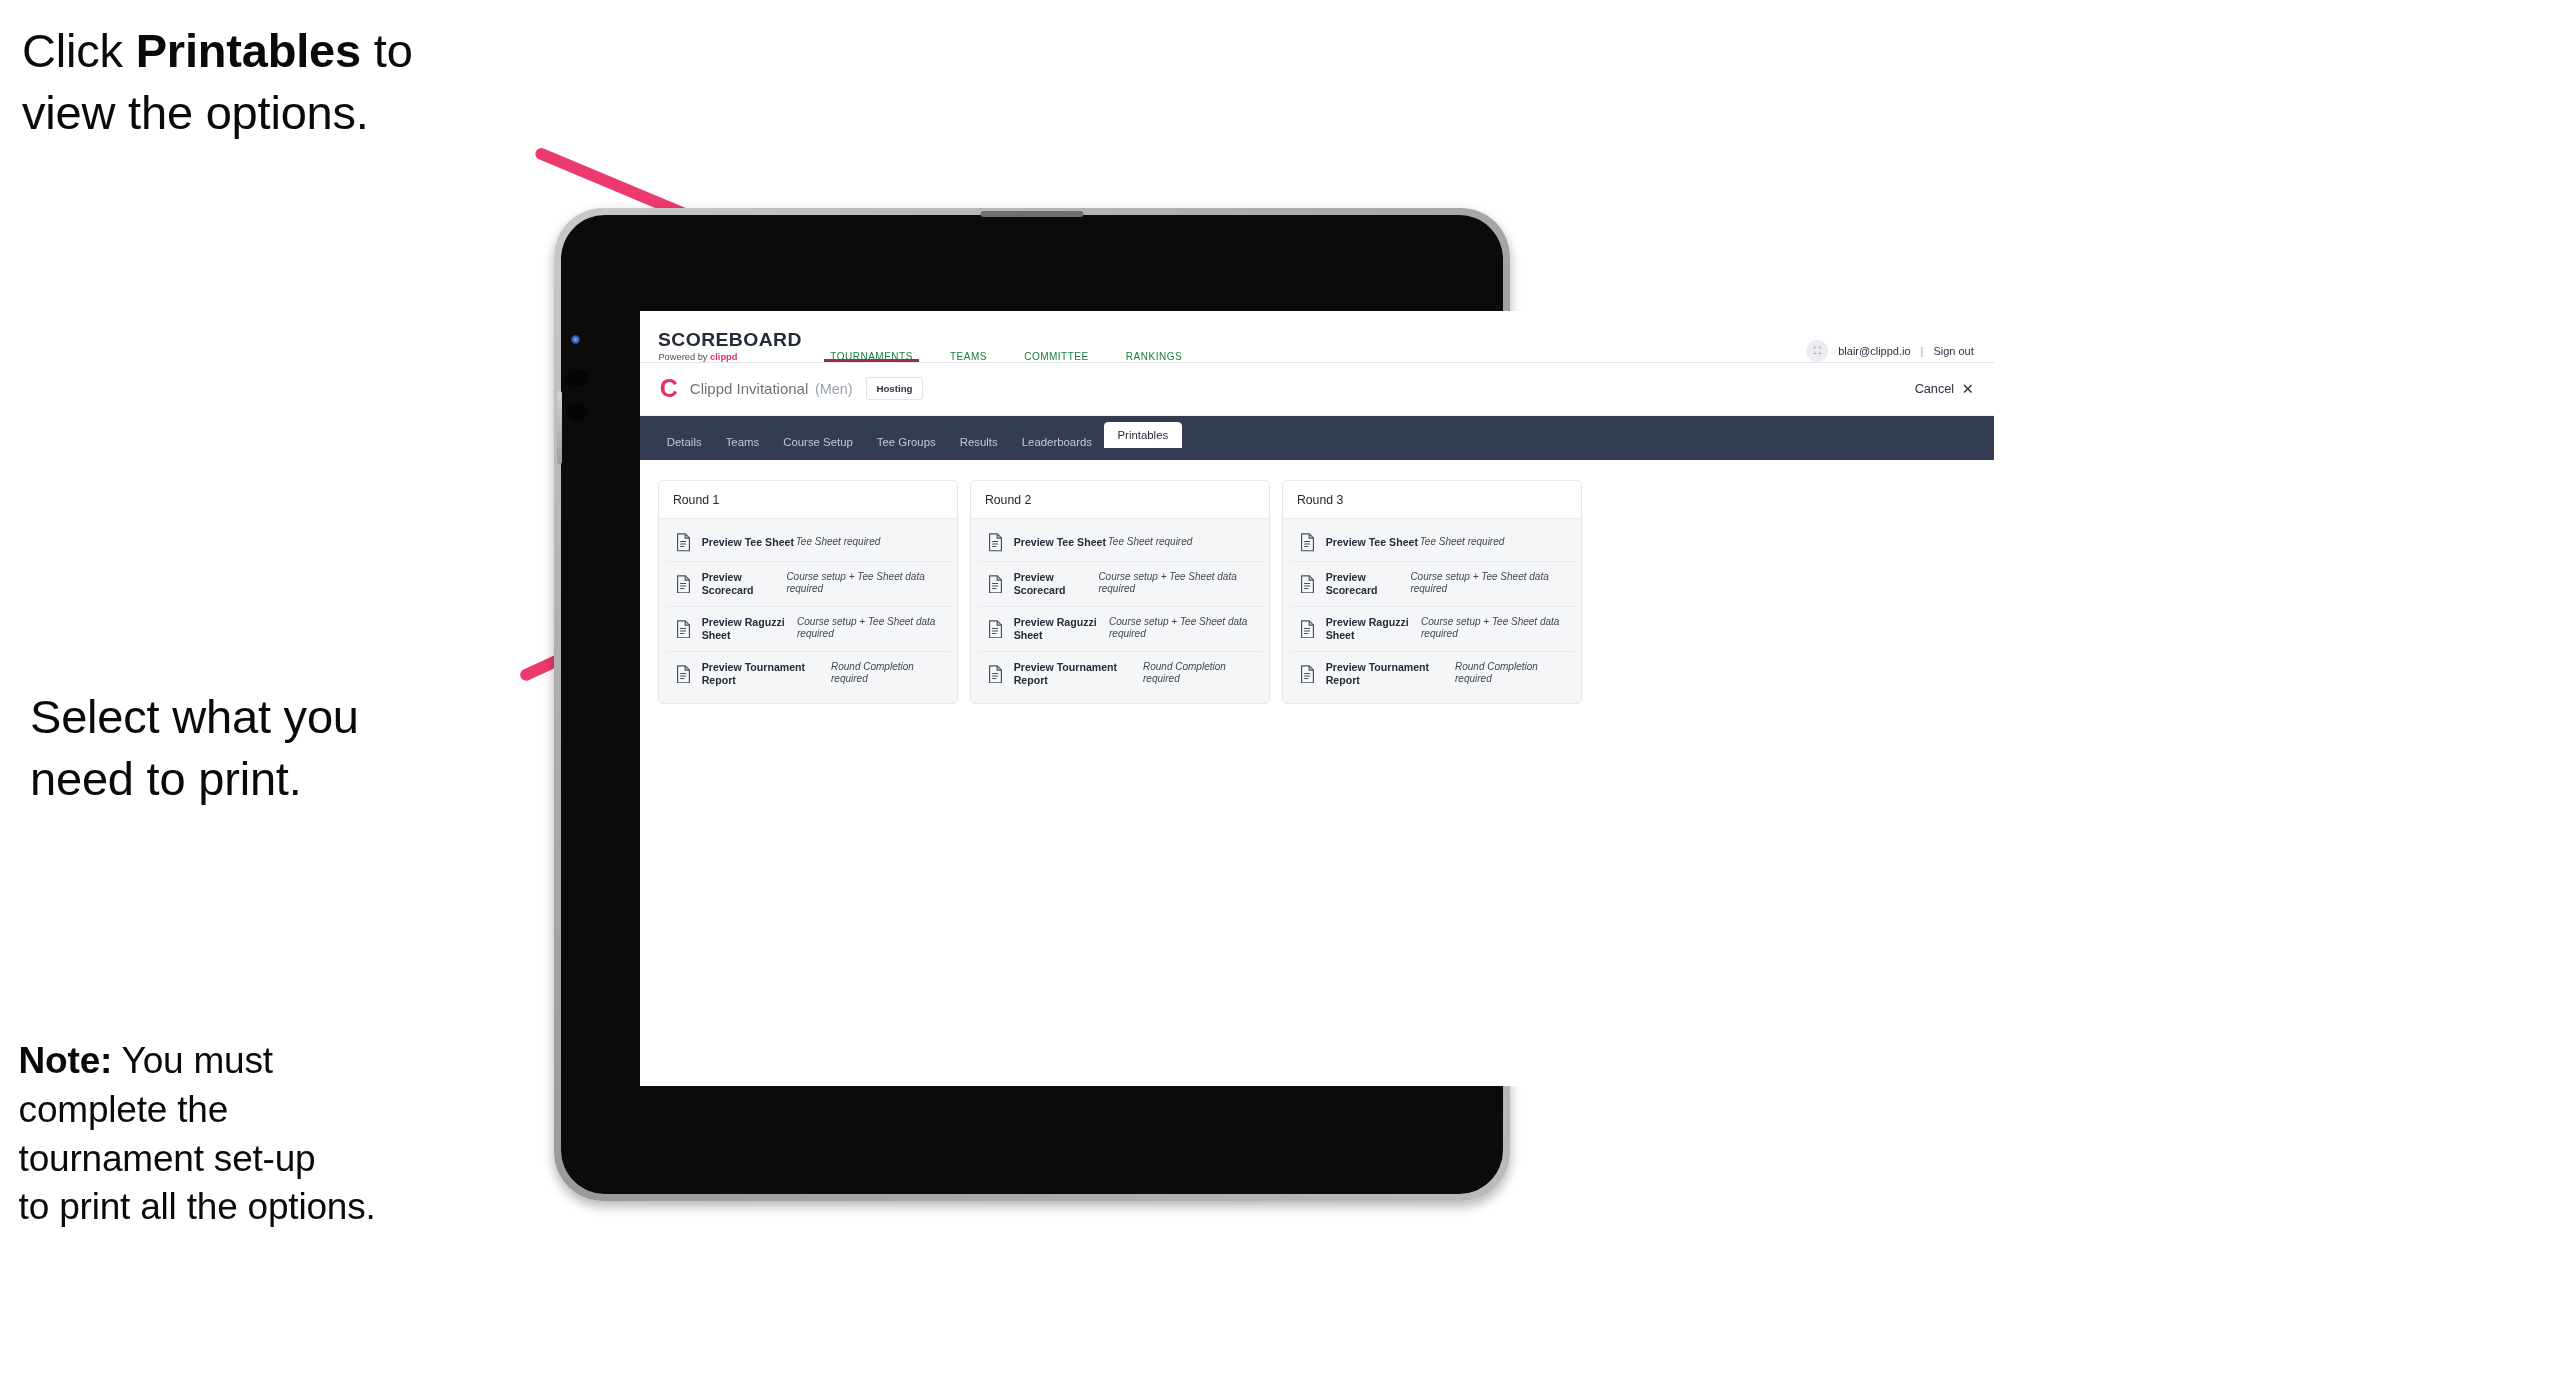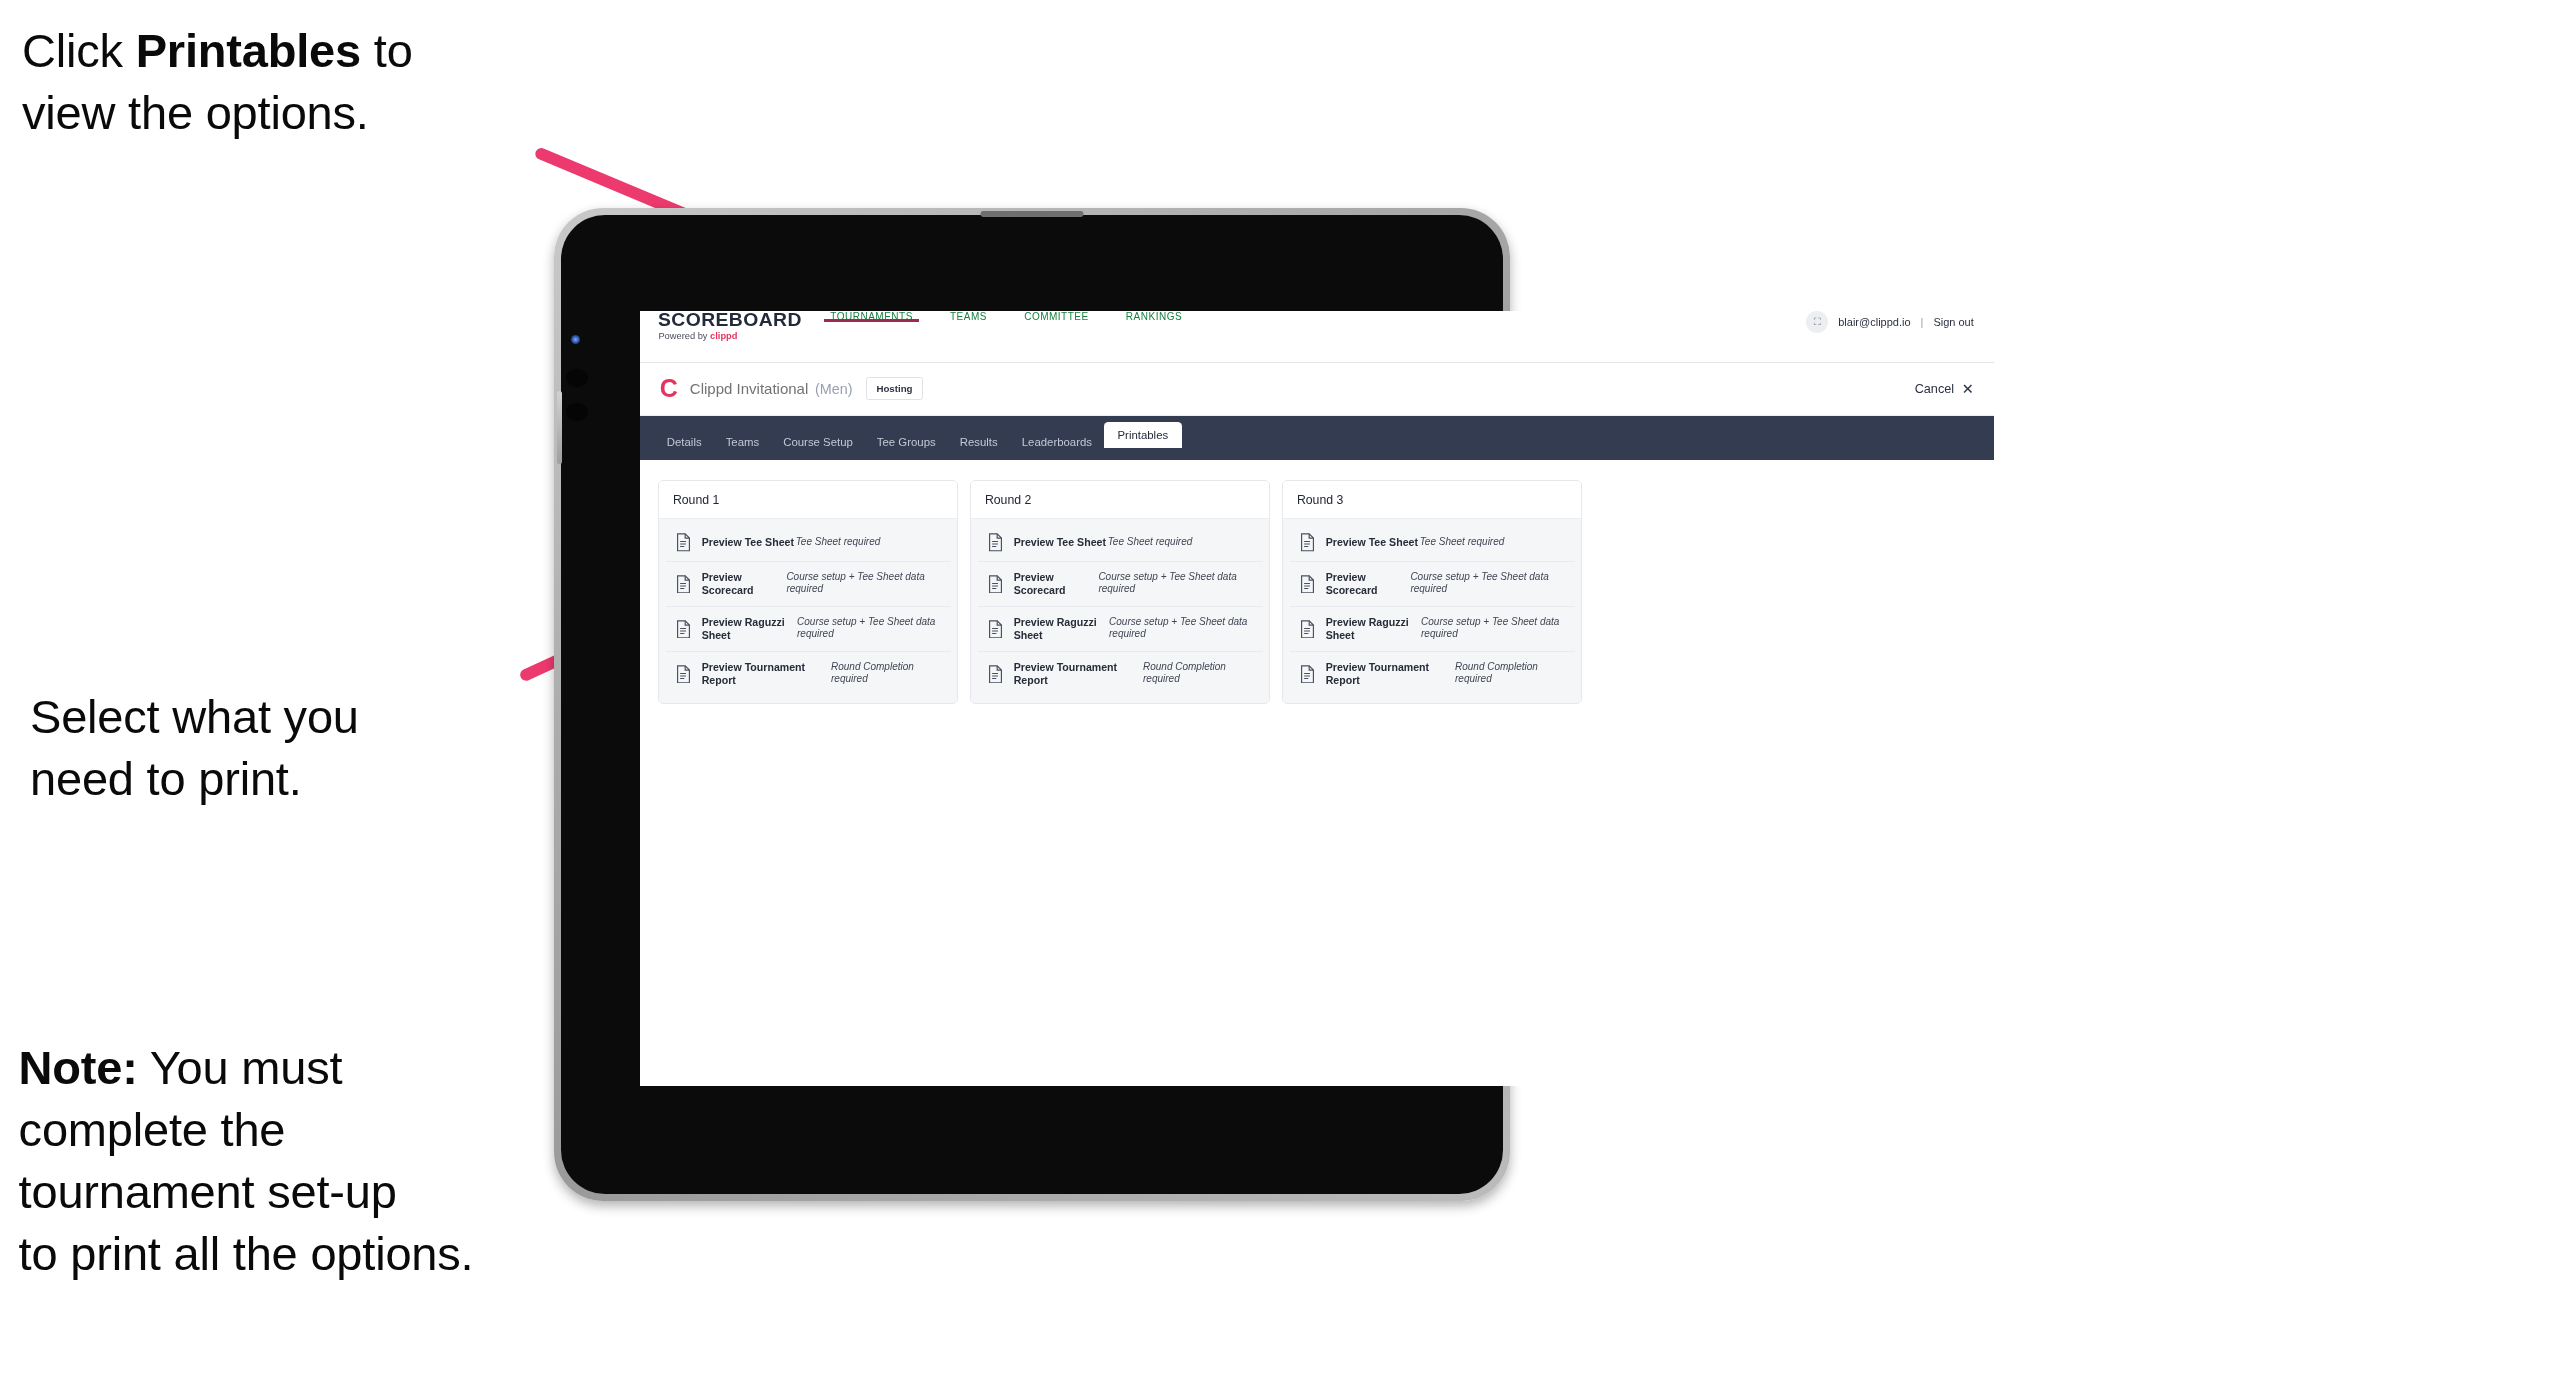--- a/index.html
+++ b/index.html
@@ -15,21 +15,21 @@
     color:#0a0a0a;
     font-family:"Liberation Sans", sans-serif;
     font-weight:400;
     line-height:1.32;
     white-space:pre-line;
     letter-spacing:-0.2px;
   }
   .annot b{font-weight:700;}
   #annot-1{left:22px;top:20px;font-size:47px;}
   #annot-2{left:30px;top:686px;font-size:47px;}
-  #annot-3{left:18.6px;top:1037px;font-size:47px;}
+  #annot-3{left:18.6px;top:1037px;font-size:37px;}
 
   
   .arrow-layer{position:absolute;left:0;top:0;width:2576px;height:1386px;pointer-events:none;}
 
   
   #tablet{
     position:absolute;left:554px;top:208px;width:956px;height:993px;
     background:linear-gradient(145deg,#c9c9c9 0%,#a9a9a9 35%,#9a9a9a 60%,#bcbcbc 100%);
     border-radius:49px;
     box-shadow:0 5px 12px rgba(0,0,0,.30);
@@ -62,21 +62,21 @@
 
   
   #screen{
     position:absolute;left:79px;top:96px;width:1354px;height:775px;
     background:#ffffff;overflow:hidden;
     font-family:"Liberation Sans", sans-serif;
   }
 
   
   #topnav{
-    height:51px;display:flex;align-items:flex-start;
+    height:51px;display:flex;align-items:flex-end;
     border-bottom:0.8px solid #e3e5e8;background:#fff;position:relative;
   }
   #brand{display:flex;flex-direction:column;justify-content:center;padding:0 15px 0 18.6px;}
   #brand-word{
     font-weight:700;font-size:18.6px;letter-spacing:0.4px;color:#232a3a;
     font-family:"Liberation Sans", sans-serif;line-height:1;
     transform:scaleX(1.04);transform-origin:left center;
   }
   #brand-sub{font-size:9.3px;color:#4a4f5c;margin-top:2.5px;line-height:1;}
   #brand-sub .pk{color:#e5335f;font-weight:700;}

